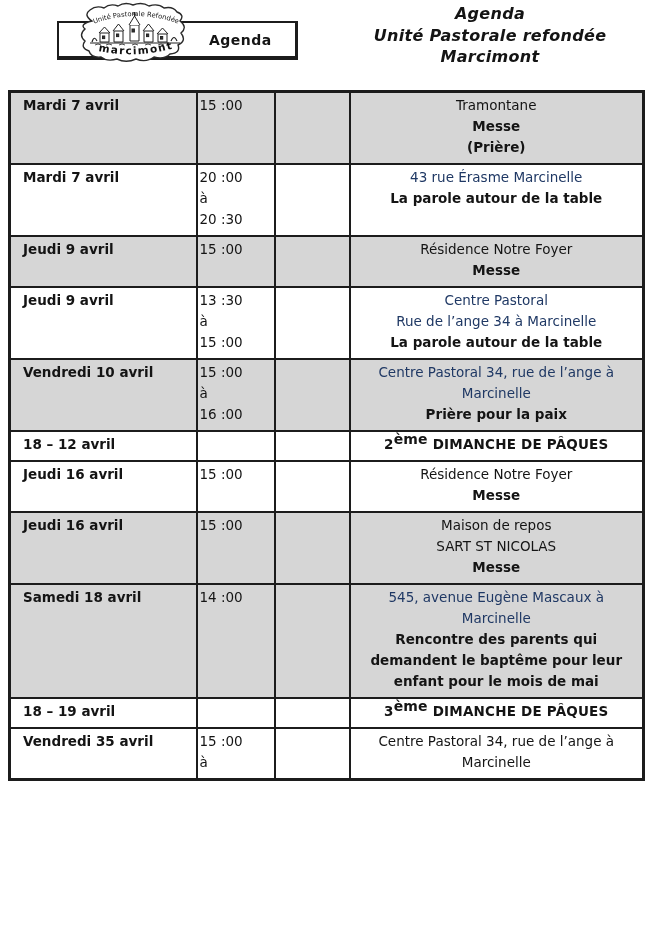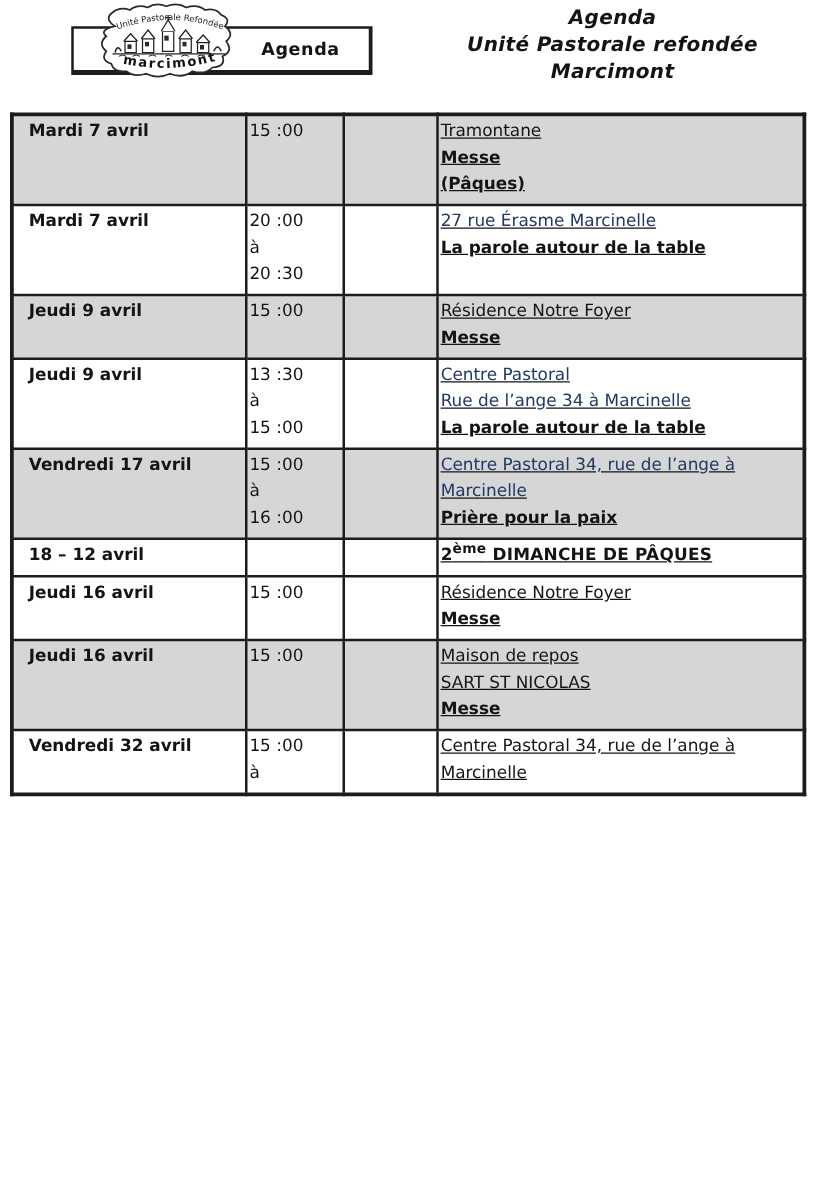--- a/index.html
+++ b/index.html
@@ -38,26 +38,26 @@
   .agenda-table td{
     border:2px solid var(--border);vertical-align:top;
     padding:2px 2px 5px 2px;background:#fff;margin-top:11px;
   }
   tr.shaded td{background:var(--shaded);}
   .date-text{
     font-weight:bold;font-size:13.5px;line-height:21px;
     padding-left:10px;text-align:left;white-space:nowrap;
   }
   .time-line{font-size:13.5px;line-height:21px;}
-  .description-cell{text-decoration:underline;}
+  .description-cell{text-align:center;}
   .desc-line{font-size:13.5px;line-height:21px;}
   .desc-line.bold{font-weight:bold;}
   .desc-line.venue{color:var(--venue);}
   .sunday-title{font-weight:bold;letter-spacing:.2px;}
-  sup{font-size:11px;line-height:0;vertical-align:super;}
+  sup{font-size:14px;line-height:0;vertical-align:super;}
 </style>
 </head>
 <body>
 
 <div class="header">
 
   <div class="logo-box">
     <span class="box-label">Agenda</span>
   </div>
 
@@ -111,35 +111,35 @@
         <td>
           <div class="date-text">Mardi 7 avril</div>
         </td>
         <td>
           <div class="time-line">15 :00</div>
         </td>
         <td></td>
         <td class="description-cell">
           <div class="desc-line plain">Tramontane</div>
           <div class="desc-line bold">Messe</div>
-          <div class="desc-line bold">(Pâques)</div>
+          <div class="desc-line bold">(Prière)</div>
         </td>
       </tr>
       <tr>
         <td>
           <div class="date-text">Mardi 7 avril</div>
         </td>
         <td>
           <div class="time-line">20 :00</div>
           <div class="time-line">à</div>
           <div class="time-line">20 :30</div>
         </td>
         <td></td>
         <td class="description-cell">
-          <div class="desc-line venue">27 rue Érasme Marcinelle</div>
+          <div class="desc-line venue">43 rue Érasme Marcinelle</div>
           <div class="desc-line bold">La parole autour de la table</div>
         </td>
       </tr>
       <tr class="shaded">
         <td>
           <div class="date-text">Jeudi 9 avril</div>
         </td>
         <td>
           <div class="time-line">15 :00</div>
         </td>
@@ -160,21 +160,21 @@
         </td>
         <td></td>
         <td class="description-cell">
           <div class="desc-line venue">Centre Pastoral</div>
           <div class="desc-line venue">Rue de l’ange 34 à Marcinelle</div>
           <div class="desc-line bold">La parole autour de la table</div>
         </td>
       </tr>
       <tr class="shaded">
         <td>
-          <div class="date-text">Vendredi 17 avril</div>
+          <div class="date-text">Vendredi 10 avril</div>
         </td>
         <td>
           <div class="time-line">15 :00</div>
           <div class="time-line">à</div>
           <div class="time-line">16 :00</div>
         </td>
         <td></td>
         <td class="description-cell">
           <div class="desc-line venue">Centre Pastoral 34, rue de l’ange à Marcinelle</div>
           <div class="desc-line bold">Prière pour la paix</div>
@@ -210,23 +210,46 @@
         <td>
           <div class="time-line">15 :00</div>
         </td>
         <td></td>
         <td class="description-cell">
           <div class="desc-line plain">Maison de repos</div>
           <div class="desc-line plain">SART ST NICOLAS</div>
           <div class="desc-line bold">Messe</div>
         </td>
       </tr>
-      <tr>
-        <td>
-          <div class="date-text">Vendredi 32 avril</div>
+      <tr class="shaded">
+        <td>
+          <div class="date-text">Samedi 18 avril</div>
+        </td>
+        <td>
+          <div class="time-line">14 :00</div>
+        </td>
+        <td></td>
+        <td class="description-cell">
+          <div class="desc-line venue">545, avenue Eugène Mascaux à Marcinelle</div>
+          <div class="desc-line bold">Rencontre des parents qui demandent le baptême pour leur enfant pour le mois de mai</div>
+        </td>
+      </tr>
+      <tr>
+        <td>
+          <div class="date-text">18 – 19 avril</div>
+        </td>
+        <td></td>
+        <td></td>
+        <td class="description-cell">
+          <div class="desc-line sunday-title"><span>3</span><sup>ème</sup><span> DIMANCHE DE PÂQUES</span></div>
+        </td>
+      </tr>
+      <tr>
+        <td>
+          <div class="date-text">Vendredi 35 avril</div>
         </td>
         <td>
           <div class="time-line">15 :00</div>
           <div class="time-line">à</div>
         </td>
         <td></td>
         <td class="description-cell">
           <div class="desc-line plain">Centre Pastoral 34, rue de l’ange à Marcinelle</div>
         </td>
       </tr>

